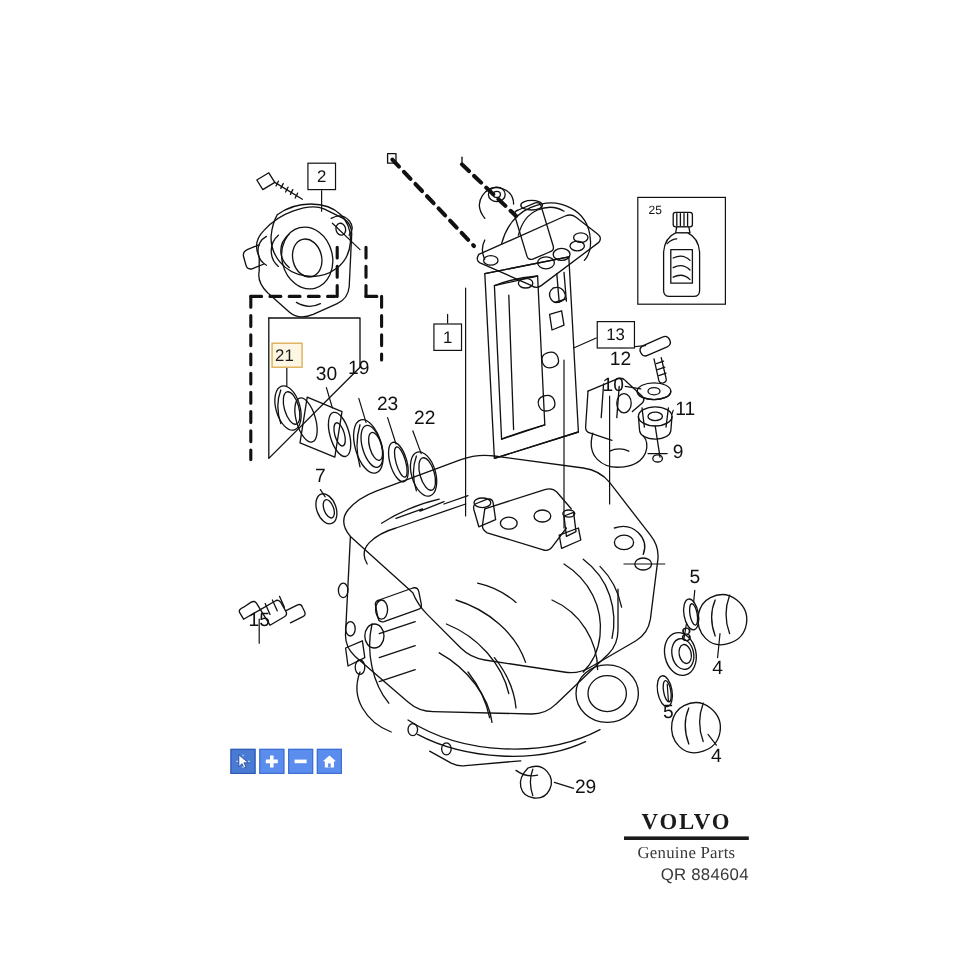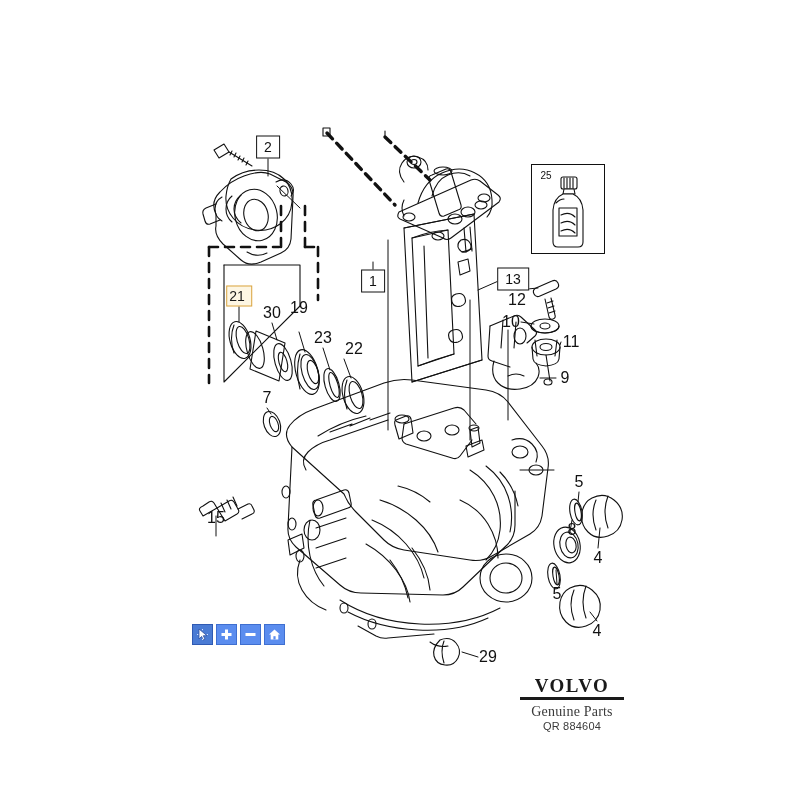--- a/index.html
+++ b/index.html
@@ -82,24 +82,25 @@
   }
   .wm-sub {
     font-family: Liberation Serif, serif;
     font-size: 14px;
     color: #3a3a3a;
     line-height: 1.25;
     letter-spacing: .2px;
   }
   .wm-code {
     font-family: "Liberation Sans", sans-serif;
-    font-size: 11px;
+    font-size: 14px;
     color: #3a3a3a;
     line-height: 1.25;
     letter-spacing: .2px;
+    text-align: right;
   }
 
   
   #toolbar {
     position: absolute;
     left: 192px;
     top: 624px;
     display: flex;
     gap: 3px;
   }

